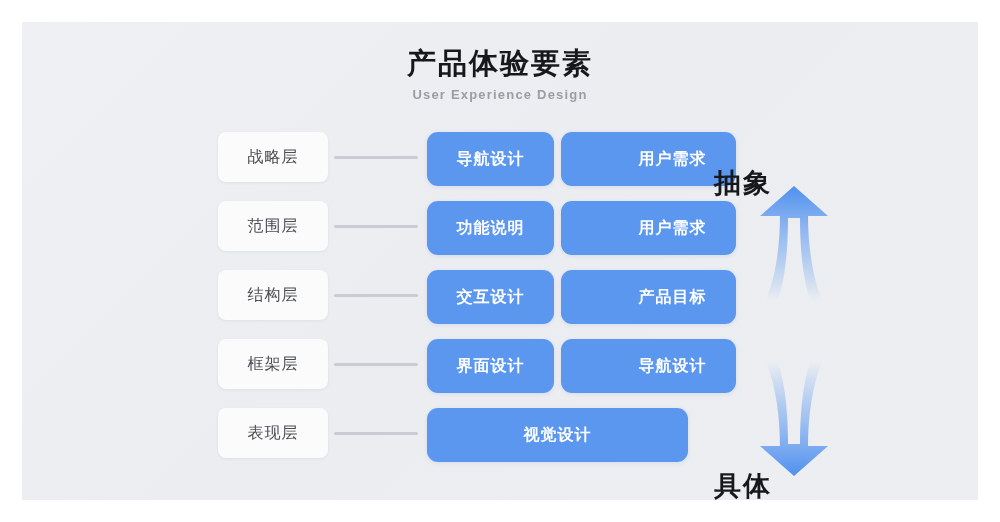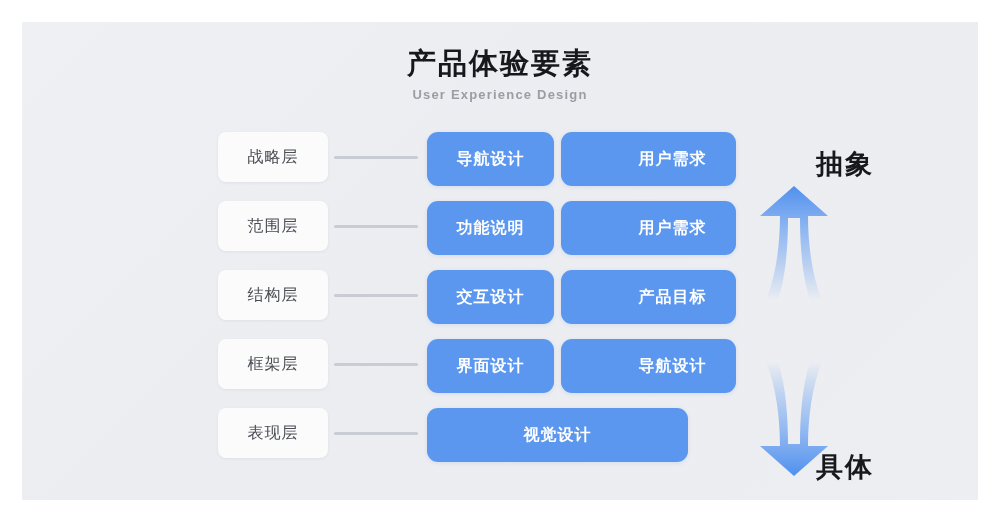--- a/index.html
+++ b/index.html
@@ -122,26 +122,27 @@
     position: absolute;
     left: 692px;
     top: 110px;
     width: 160px;
     height: 360px;
   }
   .axis-cap {
     position: absolute;
     left: 0;
     width: 160px;
-    text-align: right;
+    text-align: left;
     font-size: 27px;
     font-weight: bold;
     color: #16181c;
     letter-spacing: 2px;
     line-height: 34px;
+    margin-top: 19px;
   }
   #axis-cap-top { top: 15px; }
   #axis-cap-bottom { top: 318px; }
 
   .axis-arrow {
     position: absolute;
     left: 38px;
     width: 84px;
   }
   #arrow-up   { top: 52px;  height: 118px; }

